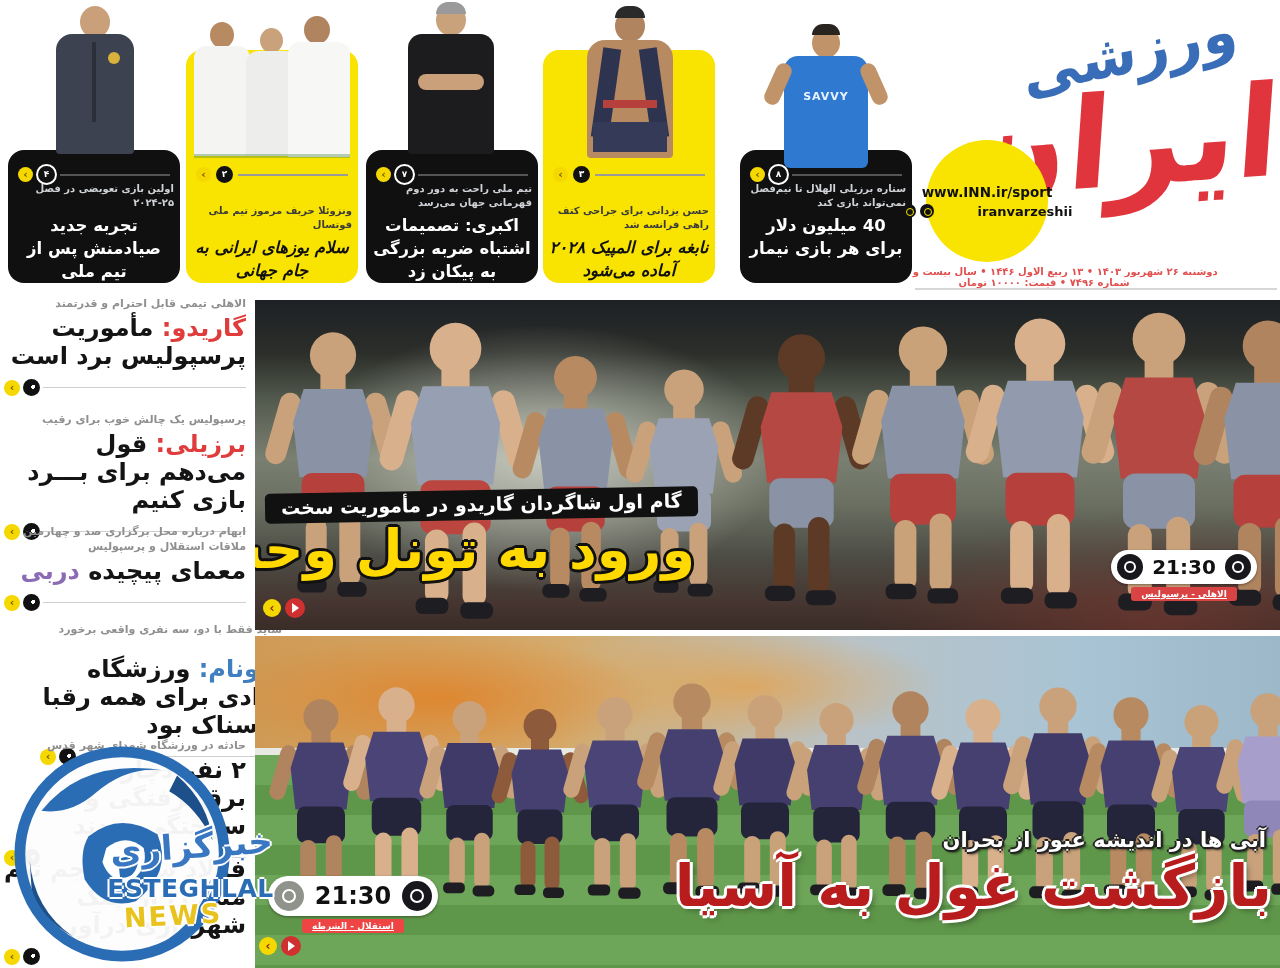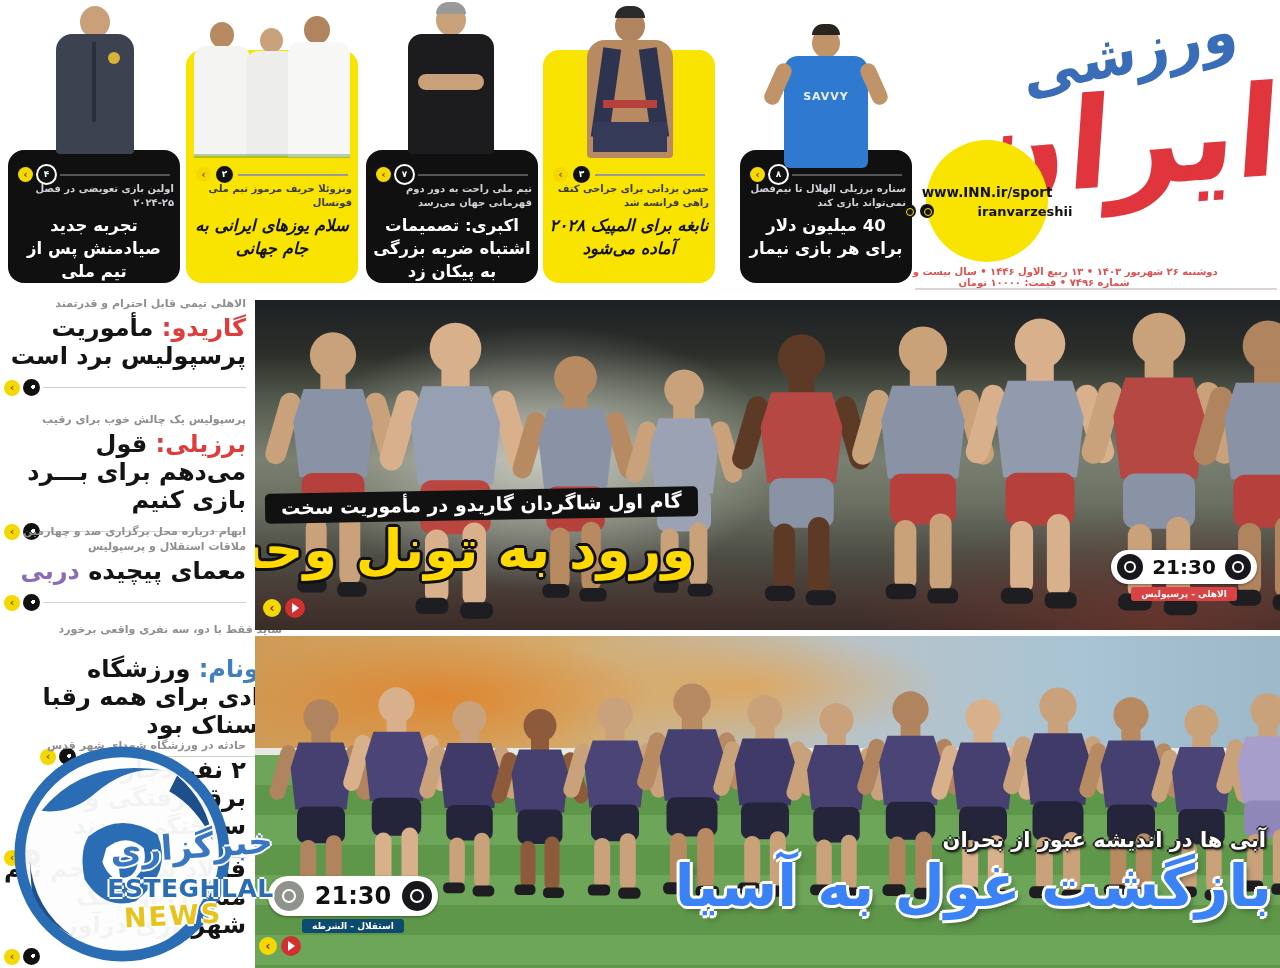--- a/index.html
+++ b/index.html
@@ -32,21 +32,21 @@
   .dot-arrow{width:15px;height:15px;border-radius:50%;background:#f5d800;color:#7a5b00;font-size:11px;line-height:15px;
              text-align:center;font-weight:bold;flex:0 0 auto;}
   .dot-num{width:17px;height:17px;border-radius:50%;background:#111;border:2px solid #fff;color:#fff;font-size:9px;
            line-height:17px;text-align:center;font-weight:bold;flex:0 0 auto;}
   .yellow .dot-num{border-color:#f9e300;}
   .t-line{flex:1;height:2px;background:#9a9a9a;}
   .dark .t-line{background:#555;}
   .t-text{position:absolute;left:6px;right:6px;top:0;text-align:center;direction:rtl;z-index:3;}
   .dark .t-text{top:182px;} .yellow .t-text{top:182px;}
   .t-kicker{font-size:10px;font-weight:bold;line-height:14px;text-align:right;}
-  .dark .t-kicker{color:#cfd2d6;} .yellow .t-kicker{color:#3a3a3a;}
+  .dark .t-kicker{color:#cfd2d6;} .yellow .t-kicker{color:#3a3a3a;margin-top:22px;}
   .t-headline{margin-top:4px;font-size:16.5px;font-weight:bold;line-height:23px;}
   .dark .t-headline{color:#fff;} .yellow .t-headline{color:#101010;font-style:italic;}
   
   .fig{position:absolute;}
   .head{border-radius:50%;}
   
   .news{position:absolute;left:4px;width:246px;direction:rtl;text-align:right;padding-right:4px;box-sizing:border-box;}
   .n1{top:296px;} .n2{top:412px;} .n3{top:524px;} .n4{top:622px;margin-left:36px;} .n5{top:738px;} .n6{top:852px;}
   .kicker{font-size:11px;font-weight:bold;color:#8f8f8f;line-height:15px;}
   .headline{margin-top:3px;font-size:24px;font-weight:900;color:#141414;line-height:28px;letter-spacing:-0.5px;}
@@ -75,36 +75,36 @@
   .players{position:absolute;inset:0;}
   
   .ribbon1{position:absolute;left:10px;top:190px;background:#111;color:#fff;direction:rtl;
            font-size:19px;font-weight:bold;padding:3px 16px 5px;border-radius:5px;transform:rotate(-1deg);z-index:6;}
   .big-yellow{position:absolute;left:0px;top:218px;width:440px;text-align:center;direction:rtl;white-space:nowrap;
       font-size:54px;font-weight:900;color:#ffd900;z-index:6;letter-spacing:-1px;
       text-shadow:3px 0 0 #111,-3px 0 0 #111,0 3px 0 #111,0 -3px 0 #111,2px 2px 0 #111,-2px -2px 0 #111,2px -2px 0 #111,-2px 2px 0 #111;}
   .kicker2{position:absolute;right:14px;top:192px;direction:rtl;color:#fff;font-size:21px;font-weight:bold;z-index:6;
       text-shadow:2px 0 0 #222,-2px 0 0 #222,0 2px 0 #222,0 -2px 0 #222,2px 2px 3px #000;}
   .big-blue{position:absolute;right:8px;top:216px;direction:rtl;white-space:nowrap;
-      font-size:58px;font-weight:900;color:#3b82f6;z-index:6;letter-spacing:-1px;
+      font-size:58px;font-weight:900;color:#b91c1c;z-index:6;letter-spacing:-1px;
       text-shadow:3px 0 0 #fff,-3px 0 0 #fff,0 3px 0 #fff,0 -3px 0 #fff,2px 2px 0 #fff,-2px -2px 0 #fff,4px 4px 6px rgba(0,0,0,.35);}
   
   .match{position:absolute;z-index:7;}
   .m1{left:856px;top:250px;} .m2{left:13px;top:240px;}
   .pill{background:#fff;border-radius:20px;display:flex;align-items:center;justify-content:space-between;
         padding:3px 6px;box-shadow:0 1px 3px rgba(0,0,0,.4);}
   .m1 .pill{width:134px;height:28px;} .m2 .pill{width:158px;height:34px;}
   .crest{border-radius:50%;background:#17171c;flex:0 0 auto;position:relative;}
   .m1 .crest{width:26px;height:26px;} .m2 .crest{width:30px;height:30px;}
   .crest::after{content:"";position:absolute;inset:26%;border:2px solid #fff;border-radius:50%;}
   .crest.light{background:#8f938c;}
   .mtime{font-weight:900;color:#111;} .m1 .mtime{font-size:20px;} .m2 .mtime{font-size:24px;}
   .mstrip{margin:3px auto 8px;width:max-content;color:#fff;direction:rtl;font-size:9px;font-weight:bold;
-          padding:2px 10px;border-radius:3px;}
-  .strip-red{background:#d94343;} .strip-blue{background:#0c4a6e;}
+          padding:2px 10px;border-radius:3px;text-decoration:underline;}
+  .strip-red{background:#d94343;} .strip-blue{background:#ef4444;}
   .mini-ic{position:absolute;z-index:7;display:flex;gap:4px;align-items:center;}
   .ic-y{width:18px;height:18px;border-radius:50%;background:#f5d800;color:#8a2b20;font-weight:bold;font-size:12px;
         line-height:18px;text-align:center;}
   .ic-r{width:20px;height:20px;border-radius:50%;background:#d03030;position:relative;}
   .ic-r::after{content:"";position:absolute;left:7px;top:5px;border-left:7px solid #fff;border-top:5px solid transparent;border-bottom:5px solid transparent;}
   
   .watermark{position:absolute;left:12px;top:742px;width:260px;height:226px;z-index:50;pointer-events:none;}
   .wm-t1{position:absolute;left:92px;top:84px;width:175px;text-align:center;direction:rtl;
          font-size:34px;font-weight:900;color:#3a77c2;transform:rotate(-4deg);
          text-shadow:2px 0 0 #fff,-2px 0 0 #fff,0 2px 0 #fff,0 -2px 0 #fff;}

